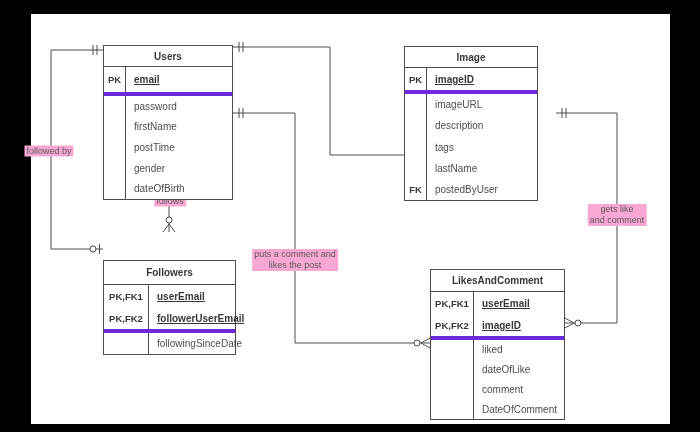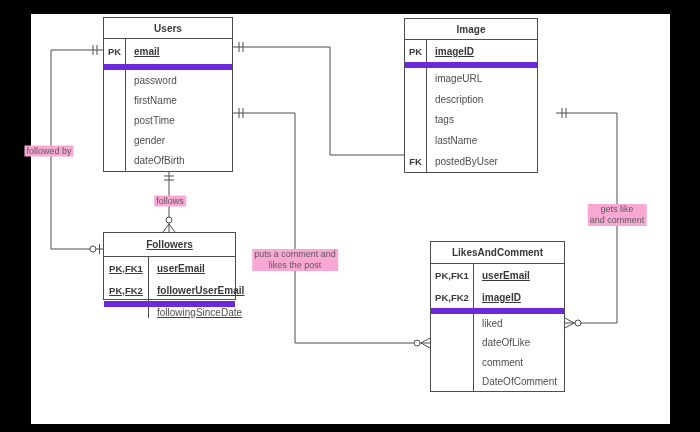--- a/index.html
+++ b/index.html
@@ -8,26 +8,27 @@
     font-family:"Liberation Sans", sans-serif;
   }
   .page{position:absolute;left:0;top:0;width:700px;height:432px;background:#000;}
   .canvas{position:absolute;left:31px;top:14px;width:639px;height:410px;background:#ffffff;}
   svg.wires{position:absolute;left:0;top:0;width:700px;height:432px;}
 
   .entity{
     position:absolute;background:#fff;border:1px solid #4d4d4d;
     display:flex;flex-direction:column;box-sizing:border-box;
     color:#3f3f3f;
+    margin-top:28px;
   }
   .e-title{
     flex:0 0 auto;display:flex;align-items:center;justify-content:center;
     border-bottom:1px solid #4d4d4d;font-weight:bold;font-size:10px;color:#383838;
   }
-  .e-keys{flex:0 0 auto;border-bottom:6px solid #6d28d9;display:flex;flex-direction:column;}
+  .e-keys{flex:0 0 auto;border-bottom:4px solid #6d28d9;display:flex;flex-direction:column;}
   .e-attrs{flex:1 1 auto;display:flex;flex-direction:column;}
   .e-row{flex:1 1 auto;display:flex;align-items:center;min-height:0;}
   .e-key{
     flex:0 0 var(--kw);width:var(--kw);align-self:stretch;display:flex;align-items:center;justify-content:center;
     border-right:1px solid #4d4d4d;font-weight:bold;font-size:9.5px;color:#383838;box-sizing:border-box;
   }
   .e-name{flex:1 1 auto;padding-left:8px;font-size:10px;color:#4d4d4d;white-space:nowrap;}
   .e-name.u{font-weight:bold;text-decoration:underline;color:#383838;}
 
   .rel-label{
@@ -148,21 +149,21 @@
         <div class="e-key"></div>
         <div class="e-name">lastName</div>
       </div>
       <div class="e-row">
         <div class="e-key">FK</div>
         <div class="e-name">postedByUser</div>
       </div>
     </div>
   </div>
 
-  <div class="entity" style="left:103px;top:232px;width:133px;height:68px;text-decoration:underline;--kw:45px;">
+  <div class="entity" style="left:103px;top:232px;width:133px;height:95px;--kw:45px;">
     <div class="e-title" style="height:23px;">Followers</div>
     <div class="e-keys" style="height:44px;">
       <div class="e-row">
         <div class="e-key">PK,FK1</div>
         <div class="e-name u">userEmail</div>
       </div>
       <div class="e-row">
         <div class="e-key">PK,FK2</div>
         <div class="e-name u">followerUserEmail</div>
       </div>

